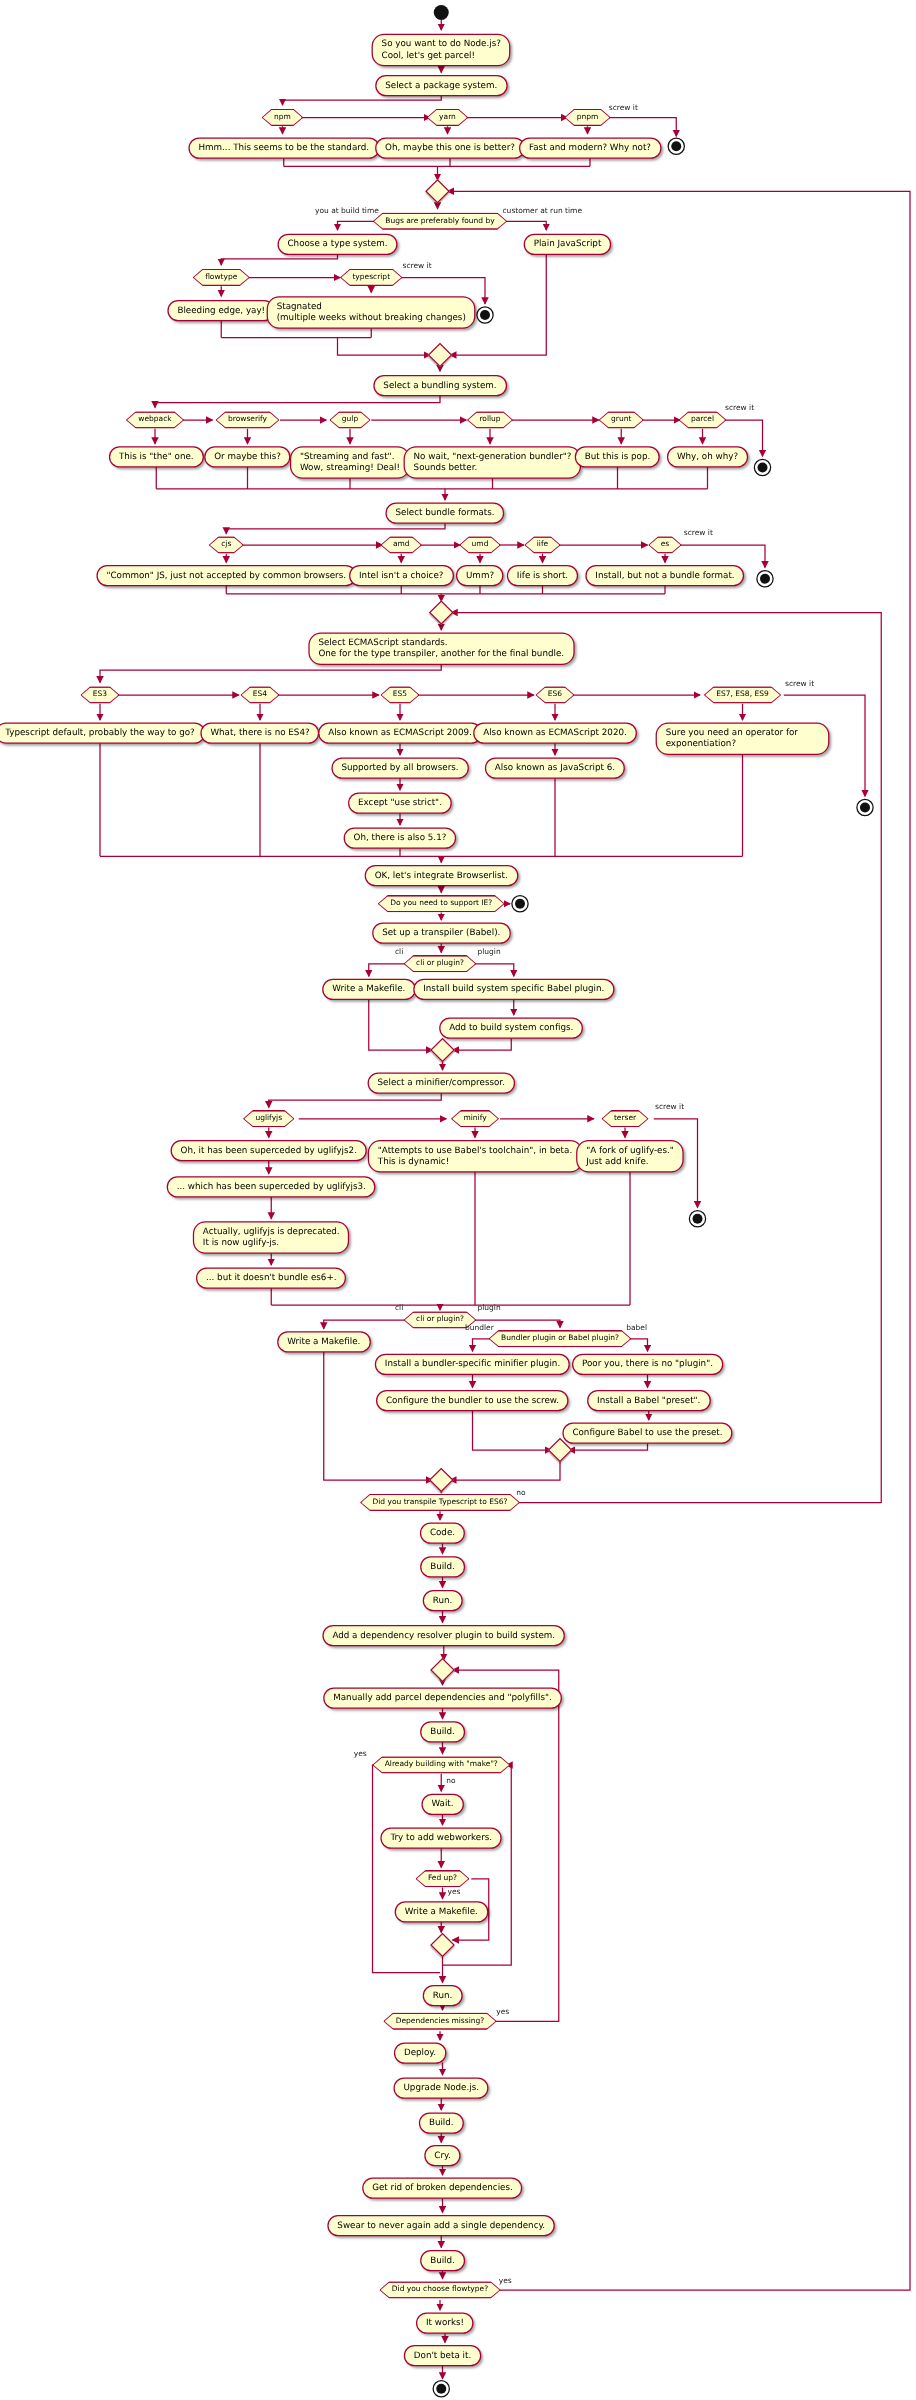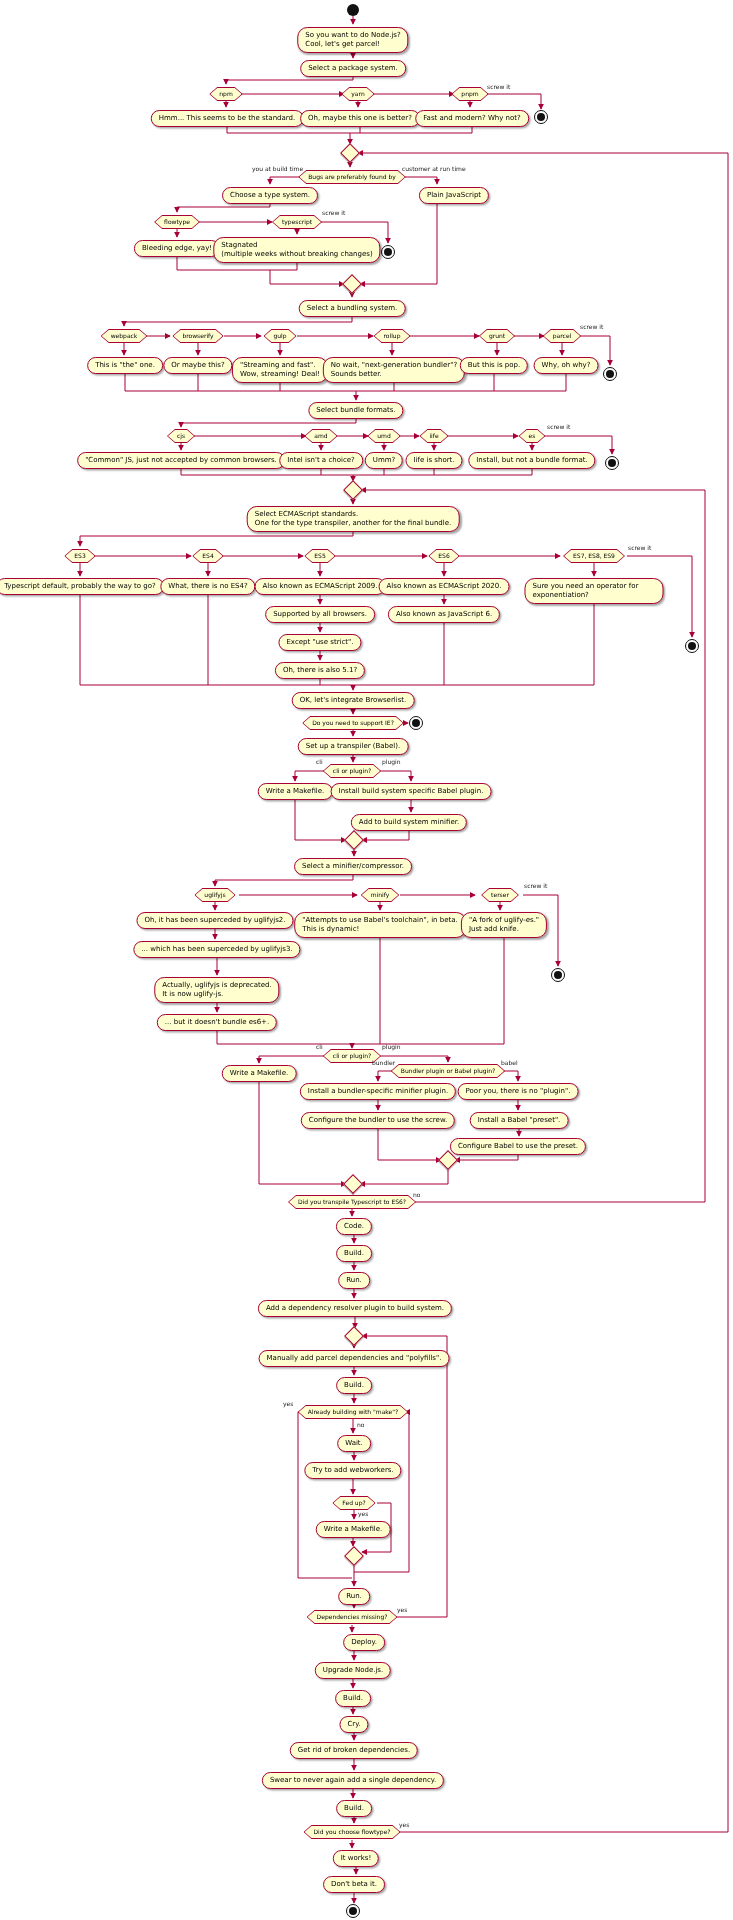--- a/index.html
+++ b/index.html
@@ -234,21 +234,21 @@
 <div class="act" style="left:444px;top:578px">Also known as ECMAScript 2020.</div>
 <div class="act" style="left:594px;top:578px">Sure you need an operator for exponentiation?</div>
 <div class="act" style="left:320px;top:606px">Supported by all browsers.</div>
 <div class="act" style="left:444px;top:606px">Also known as JavaScript 6.</div>
 <div class="act" style="left:320px;top:634px">Except "use strict".</div>
 <div class="act" style="left:320px;top:662px">Oh, there is also 5.1?</div>
 <div class="act" style="left:353px;top:692px">OK, let's integrate Browserlist.</div>
 <div class="act" style="left:353px;top:738px">Set up a transpiler (Babel).</div>
 <div class="act" style="left:295px;top:783px">Write a Makefile.</div>
 <div class="act" style="left:411px;top:783px">Install build system specific Babel plugin.</div>
-<div class="act" style="left:409px;top:814px">Add to build system minifier.</div>
+<div class="act" style="left:409px;top:814px">Add to build system configs.</div>
 <div class="act" style="left:353px;top:858px">Select a minifier/compressor.</div>
 <div class="act" style="left:215px;top:912px">Oh, it has been superceded by uglifyjs2.</div>
 <div class="act" style="left:380px;top:912px">"Attempts to use Babel's toolchain", in beta.
 This is dynamic!</div>
 <div class="act" style="left:504px;top:912px">"A fork of uglify-es."
 Just add knife.</div>
 <div class="act" style="left:217px;top:941px">... which has been superceded by uglifyjs3.</div>
 <div class="act" style="left:217px;top:977px">Actually, uglifyjs is deprecated.
 It is now uglify-js.</div>
 <div class="act" style="left:217px;top:1014px">... but it doesn't bundle es6+.</div>
@@ -261,21 +261,21 @@
 <div class="act" style="left:354px;top:1218px">Code.</div>
 <div class="act" style="left:354px;top:1245px">Build.</div>
 <div class="act" style="left:354px;top:1272px">Run.</div>
 <div class="act" style="left:355px;top:1300px">Add a dependency resolver plugin to build system.</div>
 <div class="act" style="left:354px;top:1350px">Manually add parcel dependencies and "polyfills".</div>
 <div class="act" style="left:354px;top:1377px">Build.</div>
 <div class="act" style="left:354px;top:1435px">Wait.</div>
 <div class="act" style="left:353px;top:1462px">Try to add webworkers.</div>
 <div class="act" style="left:353px;top:1521px">Write a Makefile.</div>
 <div class="act" style="left:354px;top:1588px">Run.</div>
-<div class="act" style="left:364px;top:1634px">Deploy.</div>
+<div class="act" style="left:336px;top:1634px">Deploy.</div>
 <div class="act" style="left:353px;top:1662px">Upgrade Node.js.</div>
 <div class="act" style="left:353px;top:1690px">Build.</div>
 <div class="act" style="left:354px;top:1716px">Cry.</div>
 <div class="act" style="left:354px;top:1742px">Get rid of broken dependencies.</div>
 <div class="act" style="left:353px;top:1772px">Swear to never again add a single dependency.</div>
 <div class="act" style="left:354px;top:1800px">Build.</div>
 <div class="act" style="left:356px;top:1850px">It works!</div>
 <div class="act" style="left:354px;top:1876px">Don't beta it.</div>
 
 <div class="hexo" style="left:226px;top:87px">

